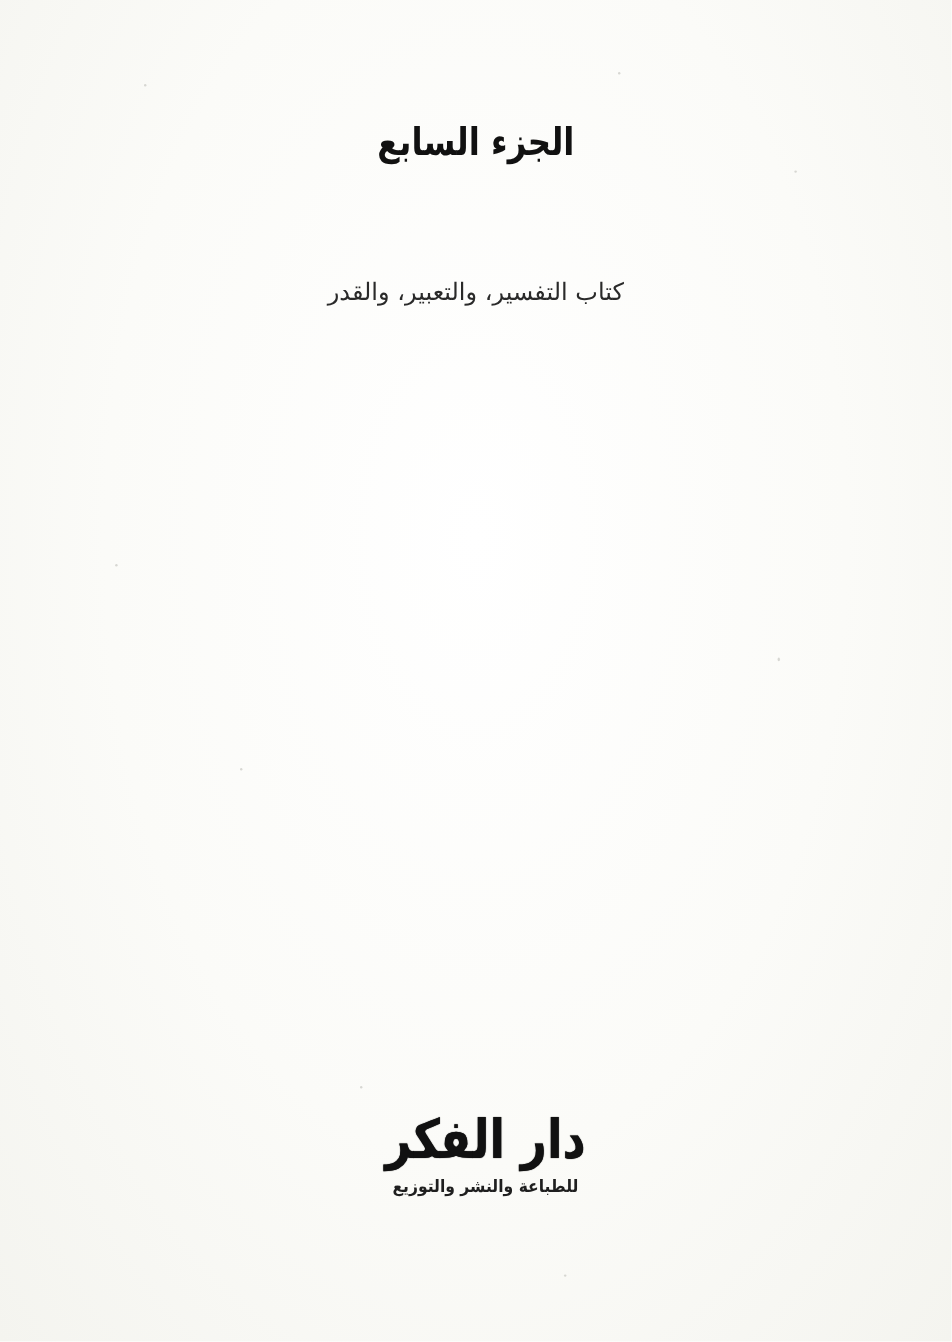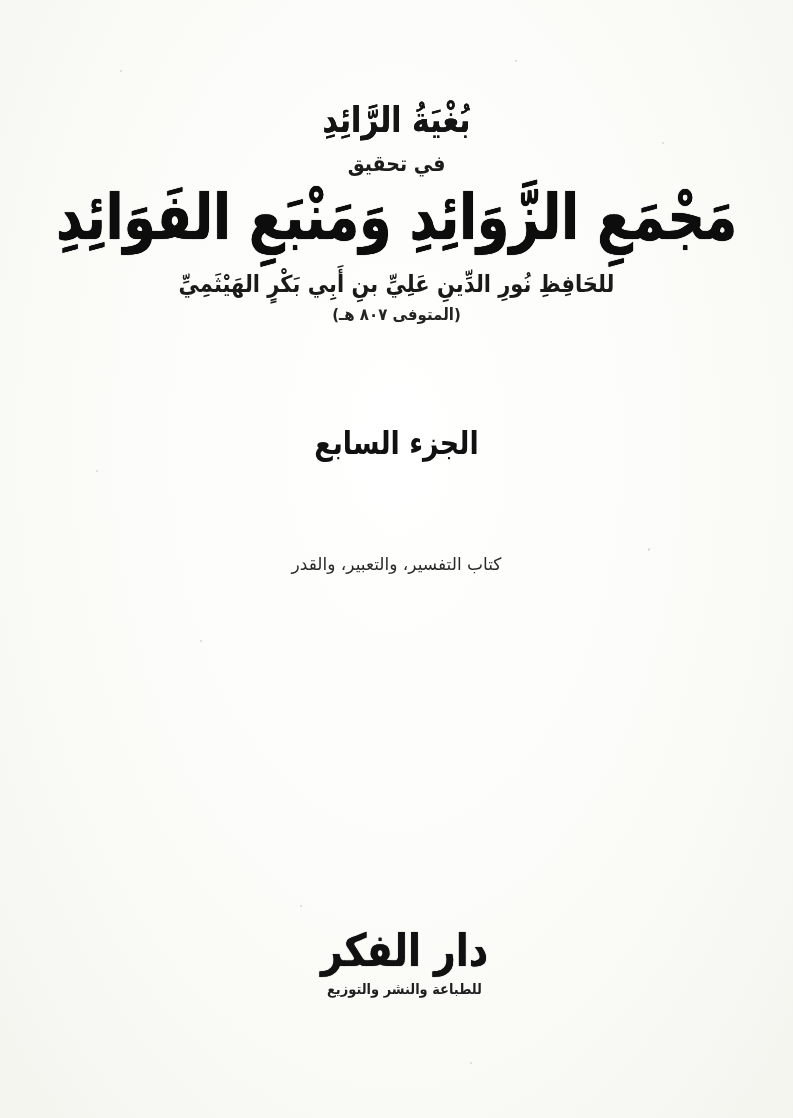--- a/index.html
+++ b/index.html
@@ -122,21 +122,21 @@
     font-size: 27px;
     font-weight: 700;
     color: #111;
     transform: scaleY(1.18);
     letter-spacing: -1px;
   }
 
   
   .contents {
     margin-top: 96px;
-    font-size: 17px;
+    font-size: 20px;
     font-weight: 400;
     color: #2a2a2a;
     font-family: "DejaVu Sans", sans-serif;
   }
 
   
   .publisher-block {
     position: absolute;
     left: 16px;
     right: 0;
@@ -171,31 +171,20 @@
   <div class="speck" style="left:662px;top:142px;width:2px;height:2px;"></div>
   <div class="speck" style="left:200px;top:640px;width:2px;height:2px;"></div>
   <div class="speck" style="left:648px;top:548px;width:2px;height:3px;"></div>
   <div class="speck" style="left:96px;top:470px;width:2px;height:2px;"></div>
   <div class="speck" style="left:470px;top:1062px;width:2px;height:2px;"></div>
   <div class="speck" style="left:300px;top:905px;width:2px;height:2px;"></div>
 </div>
 
 <div class="content">
 
-  <div class="title-block">
-    <div class="supertitle">بُغْيَةُ الرَّائِدِ</div>
-
-    <div class="subtitle-small">في تحقيق</div>
-
-    <div class="main-title">مَجْمَعِ الزَّوَائِدِ وَمَنْبَعِ الفَوَائِدِ</div>
-
-    <div class="author-line">للحَافِظِ نُورِ الدِّينِ عَلِيِّ بنِ أَبِي بَكْرٍ الهَيْثَمِيِّ</div>
-
-    <div class="death-line">(المتوفى ٨٠٧ هـ)</div>
-  </div>
 
 
   <div class="volume">الجزء السابع</div>
 
   <div class="contents">كتاب التفسير، والتعبير، والقدر</div>
 
 </div>
 
 <div class="publisher-block">
   <div class="publisher-name">دار الفكر</div>

